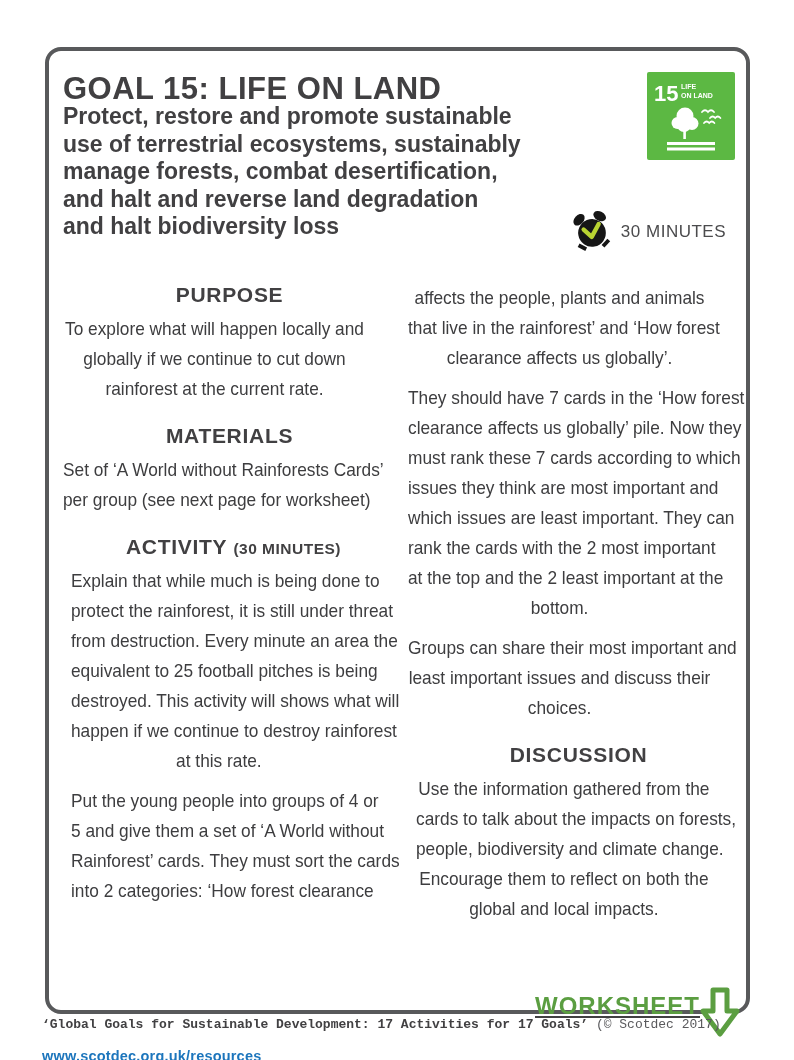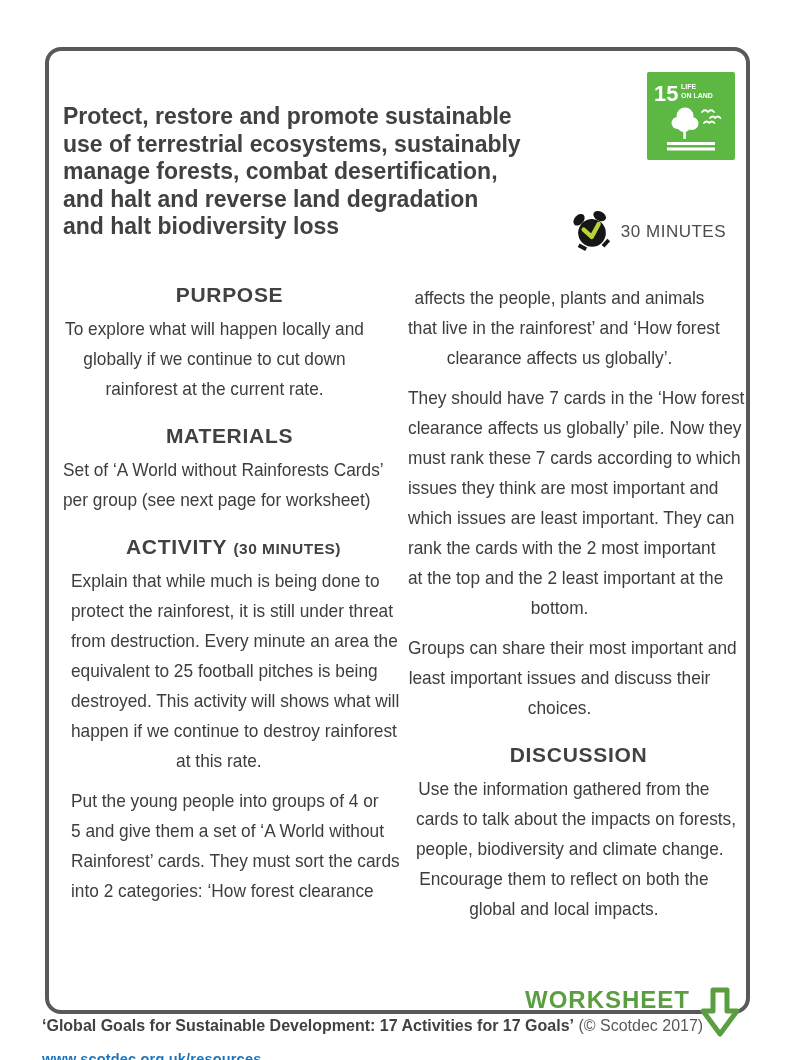--- a/index.html
+++ b/index.html
@@ -44,42 +44,43 @@
   .cond{
     margin:0 0 10px 0;
     font-size:19px;line-height:30px;color:#3d3d3f;
     white-space:pre;transform:scaleX(.91);transform-origin:0 0;
   }
   .section{margin-bottom:20px;}
   .section:last-child{margin-bottom:0;margin-left:8px;}
   
   .worksheet-cta{
     position:absolute;right:6px;bottom:-30px;
-    display:flex;gap:10px;cursor:pointer;
+    display:flex;align-items:center;cursor:pointer;text-decoration:underline;
   }
   .worksheet-cta .label{
     font-size:24px;font-weight:bold;letter-spacing:1px;color:#5b9e41;
     margin-bottom:14px;
   }
   
   .footer{position:absolute;left:42px;top:1017px;}
-  .credit{font-size:16px;color:#414042;}
+  .credit{font-size:13px;color:#414042;font-family:Liberation Mono, monospace;}
   .credit .bold{font-weight:bold;}
   .credit .reg{font-weight:normal;color:#59595c;}
   .link{
     display:inline-block;margin-top:16px;
     font-size:14.5px;font-weight:bold;color:#1c75bc;
     text-decoration:underline;letter-spacing:.2px;
   }
 </style>
 </head>
 <body>
 
 <div class="sheet">
 
+  <h1 class="page-title">GOAL 15: LIFE ON LAND</h1>
 
   <div class="page-subtitle">Protect, restore and promote sustainable
 use of terrestrial ecosystems, sustainably
 manage forests, combat desertification,
 and halt and reverse land degradation
 and halt biodiversity loss</div>
 
   <div class="badge">
     <svg width="88" height="88" viewBox="0 0 88 88">
       <rect x="0" y="0" width="88" height="88" rx="2" fill="#5cb843"></rect>

